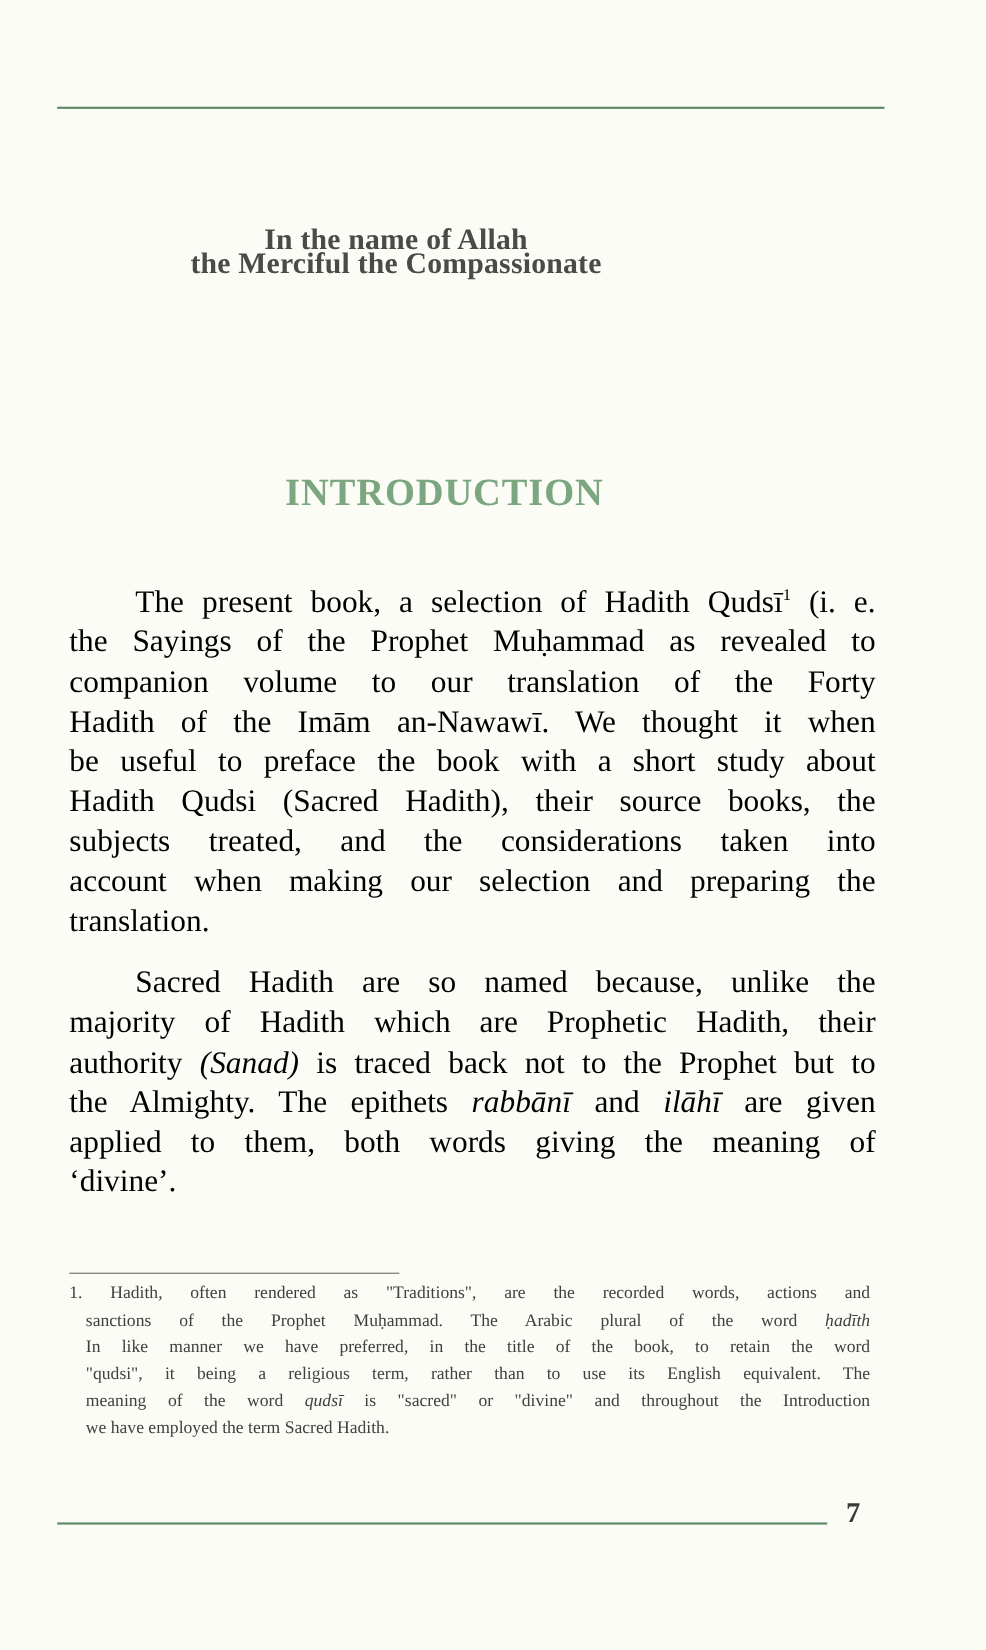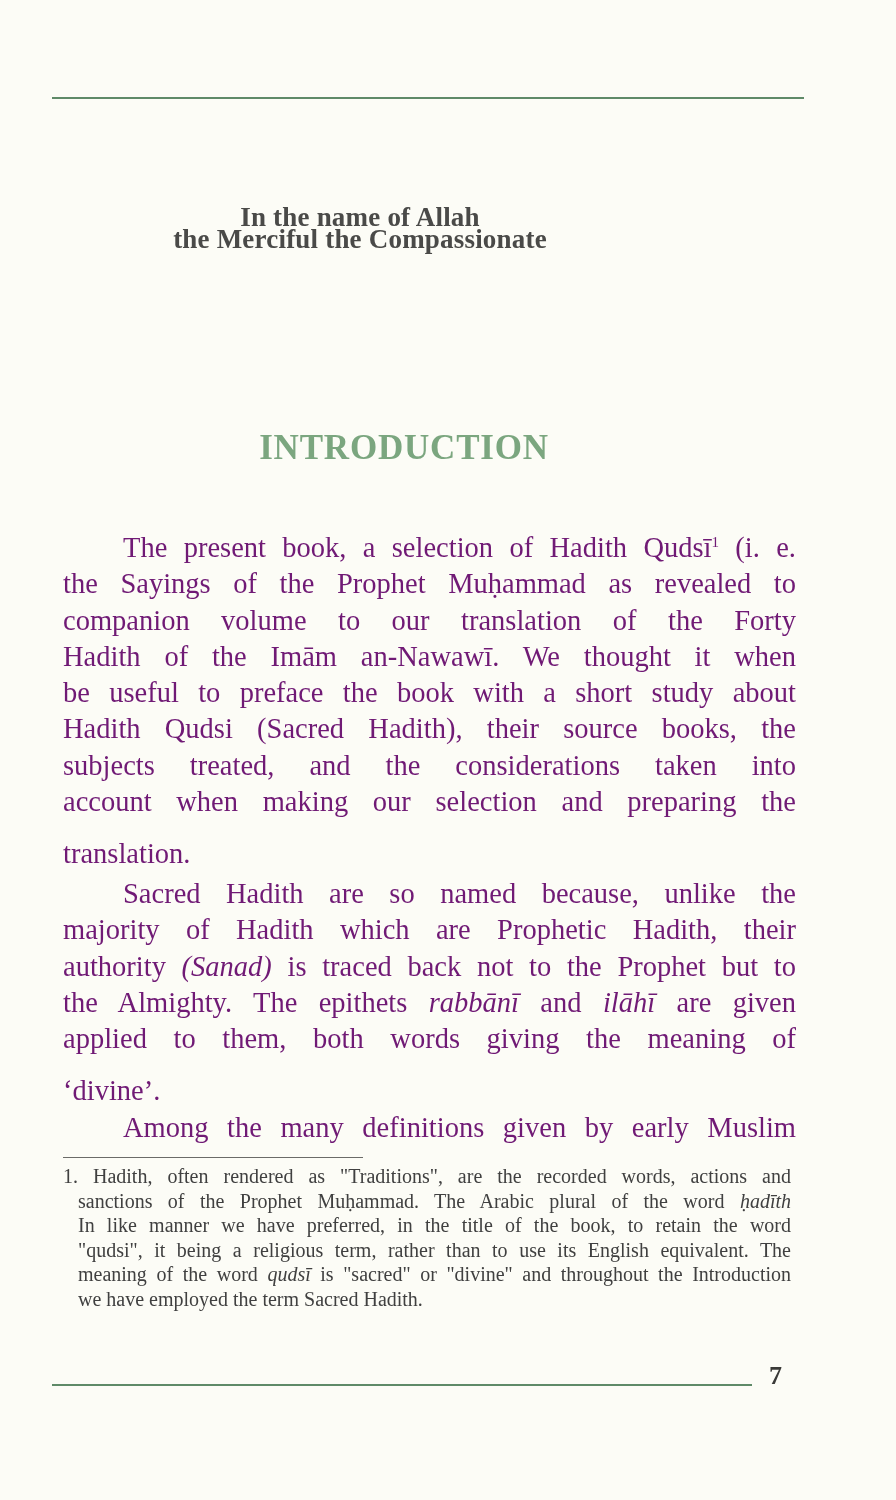--- a/index.html
+++ b/index.html
@@ -51,52 +51,51 @@
       font-size: 35px;
       color: #7ba67f;
       letter-spacing: 0.8px;
     }
     .body-text {
       position: absolute;
       left: 63px;
       width: 733px;
       font-size: 28.5px;
       line-height: 36.3px;
-      color: #701a75;
+      color: #000000;
     }
     .body-line {
       display: block;
       height: 36.3px;
       white-space: nowrap;
       text-align: justify;
       text-align-last: justify;
     }
     .body-line.last {
       text-align-last: left;
-      margin-top: 16px;
     }
     .indent { padding-left: 60px; }
     .sup { font-size: 15px; vertical-align: super; line-height: 0; }
     em { }
     .p1 { top: 530px; }
     .p2 { top: 876px; }
     .footnote-rule {
       position: absolute;
       left: 63px;
       top: 1157px;
       width: 300px;
       height: 1px;
       background: #6b6b68;
     }
     .footnote {
       position: absolute;
       left: 63px;
       top: 1164px;
       width: 728px;
-      font-size: 20px;
+      font-size: 16px;
       line-height: 24.5px;
       color: #404040;
     }
     .fn-line {
       display: block;
       height: 24.5px;
       white-space: nowrap;
       text-align: justify;
       text-align-last: justify;
     }
@@ -143,21 +142,20 @@
     <span class="body-line last">translation.</span>
   </div>
 
   <div class="body-text p2">
     <span class="body-line indent">Sacred Hadith are so named because, unlike the</span>
     <span class="body-line">majority of Hadith which are Prophetic Hadith, their</span>
     <span class="body-line"><span>authority </span><em>(Sanad)</em><span> is traced back not to the Prophet but to</span></span>
     <span class="body-line"><span>the Almighty. The epithets </span><em>rabbānī</em><span> and </span><em>ilāhī</em><span> are given</span></span>
     <span class="body-line">applied to them, both words giving the meaning of</span>
     <span class="body-line last">‘divine’.</span>
-    <span class="body-line indent">Among the many definitions given by early Muslim</span>
   </div>
 
   <div class="footnote-rule"></div>
 
   <div class="footnote">
     <span class="fn-line"><span>1.</span> <span>Hadith, often rendered as "Traditions", are the recorded words, actions and</span></span>
     <span class="fn-line cont"><span>sanctions of the Prophet Muḥammad. The Arabic plural of the word </span><em>ḥadīth</em></span>
     <span class="fn-line cont">In like manner we have preferred, in the title of the book, to retain the word</span>
     <span class="fn-line cont">"qudsi", it being a religious term, rather than to use its English equivalent. The</span>
     <span class="fn-line cont"><span>meaning of the word </span><em>qudsī</em><span> is "sacred" or "divine" and throughout the Introduction</span></span>

